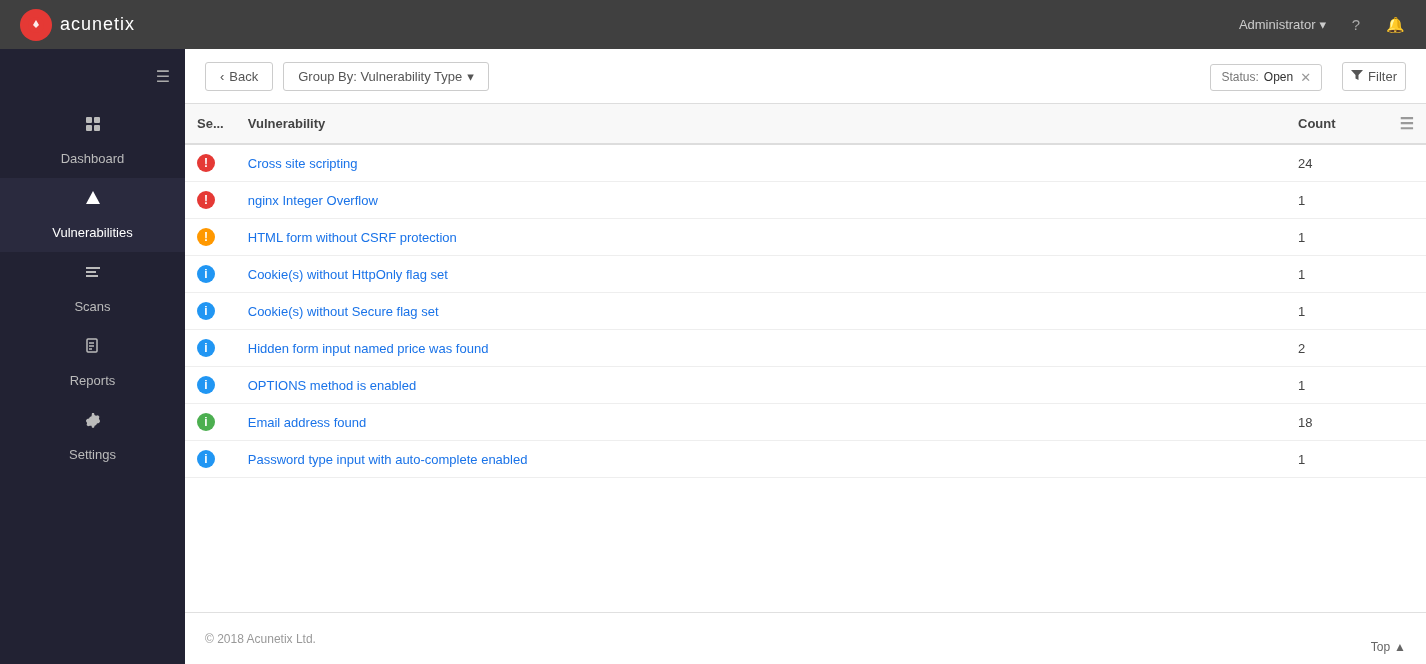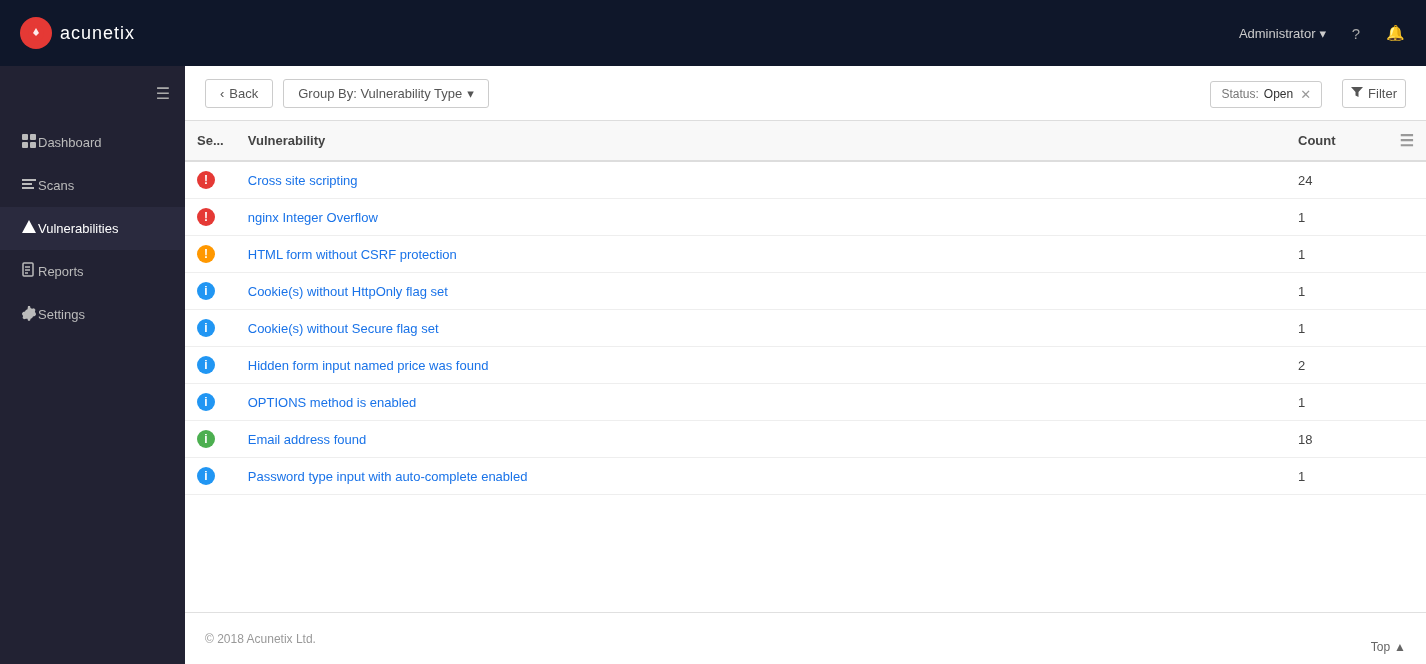--- a/index.html
+++ b/index.html
@@ -1,21 +1,21 @@
 <!DOCTYPE html>
 <html><head>
   <meta charset="utf-8">
   <style>
     * { box-sizing: border-box; margin: 0; padding: 0; }
     body { font-family: 'Segoe UI', Arial, sans-serif; font-size: 13px; background: #f0f0f0; display: flex; flex-direction: column; height: 664px; overflow: hidden; }
 
     
     .topnav {
-      background: #0f172a;
-      height: 66px;
+      background: #404040;
+      height: 49px;
       display: flex;
       align-items: center;
       padding: 0 20px;
       justify-content: space-between;
       flex-shrink: 0;
     }
     .topnav-logo {
       display: flex;
       align-items: center;
       gap: 8px;
@@ -83,25 +83,26 @@
       padding: 8px 15px;
       color: #aaa;
       cursor: pointer;
       font-size: 16px;
       text-align: right;
       margin-bottom: 10px;
     }
     .sidebar-item {
       display: flex;
       align-items: center;
-      gap: 0;
+      gap: 16px;
       padding: 12px 20px;
       color: #bbb;
       cursor: pointer;
       font-size: 13px;
+      flex-direction: column;
     }
     .sidebar-item.active {
       background: #2a2a3e;
       color: #fff;
     }
     .sidebar-item .icon {
       font-size: 15px;
       width: 18px;
       text-align: center;
     }
@@ -332,40 +333,40 @@
           <rect x="1" y="1" width="6" height="6" rx="1"></rect>
           <rect x="9" y="1" width="6" height="6" rx="1"></rect>
           <rect x="1" y="9" width="6" height="6" rx="1"></rect>
           <rect x="9" y="9" width="6" height="6" rx="1"></rect>
         </svg>
       </span>
       <span>Dashboard</span>
     </div>
 
 
+    <div class="sidebar-item active">
+      <span class="icon">
+        <svg width="16" height="16" viewBox="0 0 16 16" fill="currentColor">
+          <polygon points="8,1 15,14 1,14"></polygon>
+          <rect x="7.5" y="6" width="1" height="4" fill="white"></rect>
+          <circle cx="8" cy="12" r="0.8" fill="white"></circle>
+        </svg>
+      </span>
+      <span>Vulnerabilities</span>
+    </div>
+
     <div class="sidebar-item">
       <span class="icon">
         <svg width="16" height="16" viewBox="0 0 16 16" fill="currentColor">
           <rect x="1" y="3" width="14" height="2"></rect>
           <rect x="1" y="7" width="10" height="2"></rect>
           <rect x="1" y="11" width="12" height="2"></rect>
         </svg>
       </span>
       <span>Scans</span>
-    </div>
-
-    <div class="sidebar-item active">
-      <span class="icon">
-        <svg width="16" height="16" viewBox="0 0 16 16" fill="currentColor">
-          <polygon points="8,1 15,14 1,14"></polygon>
-          <rect x="7.5" y="6" width="1" height="4" fill="white"></rect>
-          <circle cx="8" cy="12" r="0.8" fill="white"></circle>
-        </svg>
-      </span>
-      <span>Vulnerabilities</span>
     </div>
 
     <div class="sidebar-item">
       <span class="icon">
         <svg width="16" height="16" viewBox="0 0 16 16" fill="none" stroke="currentColor" stroke-width="1.5">
           <rect x="2" y="1" width="10" height="13" rx="1"></rect>
           <line x1="4" y1="5" x2="9" y2="5"></line>
           <line x1="4" y1="8" x2="9" y2="8"></line>
           <line x1="4" y1="11" x2="7" y2="11"></line>
         </svg>

